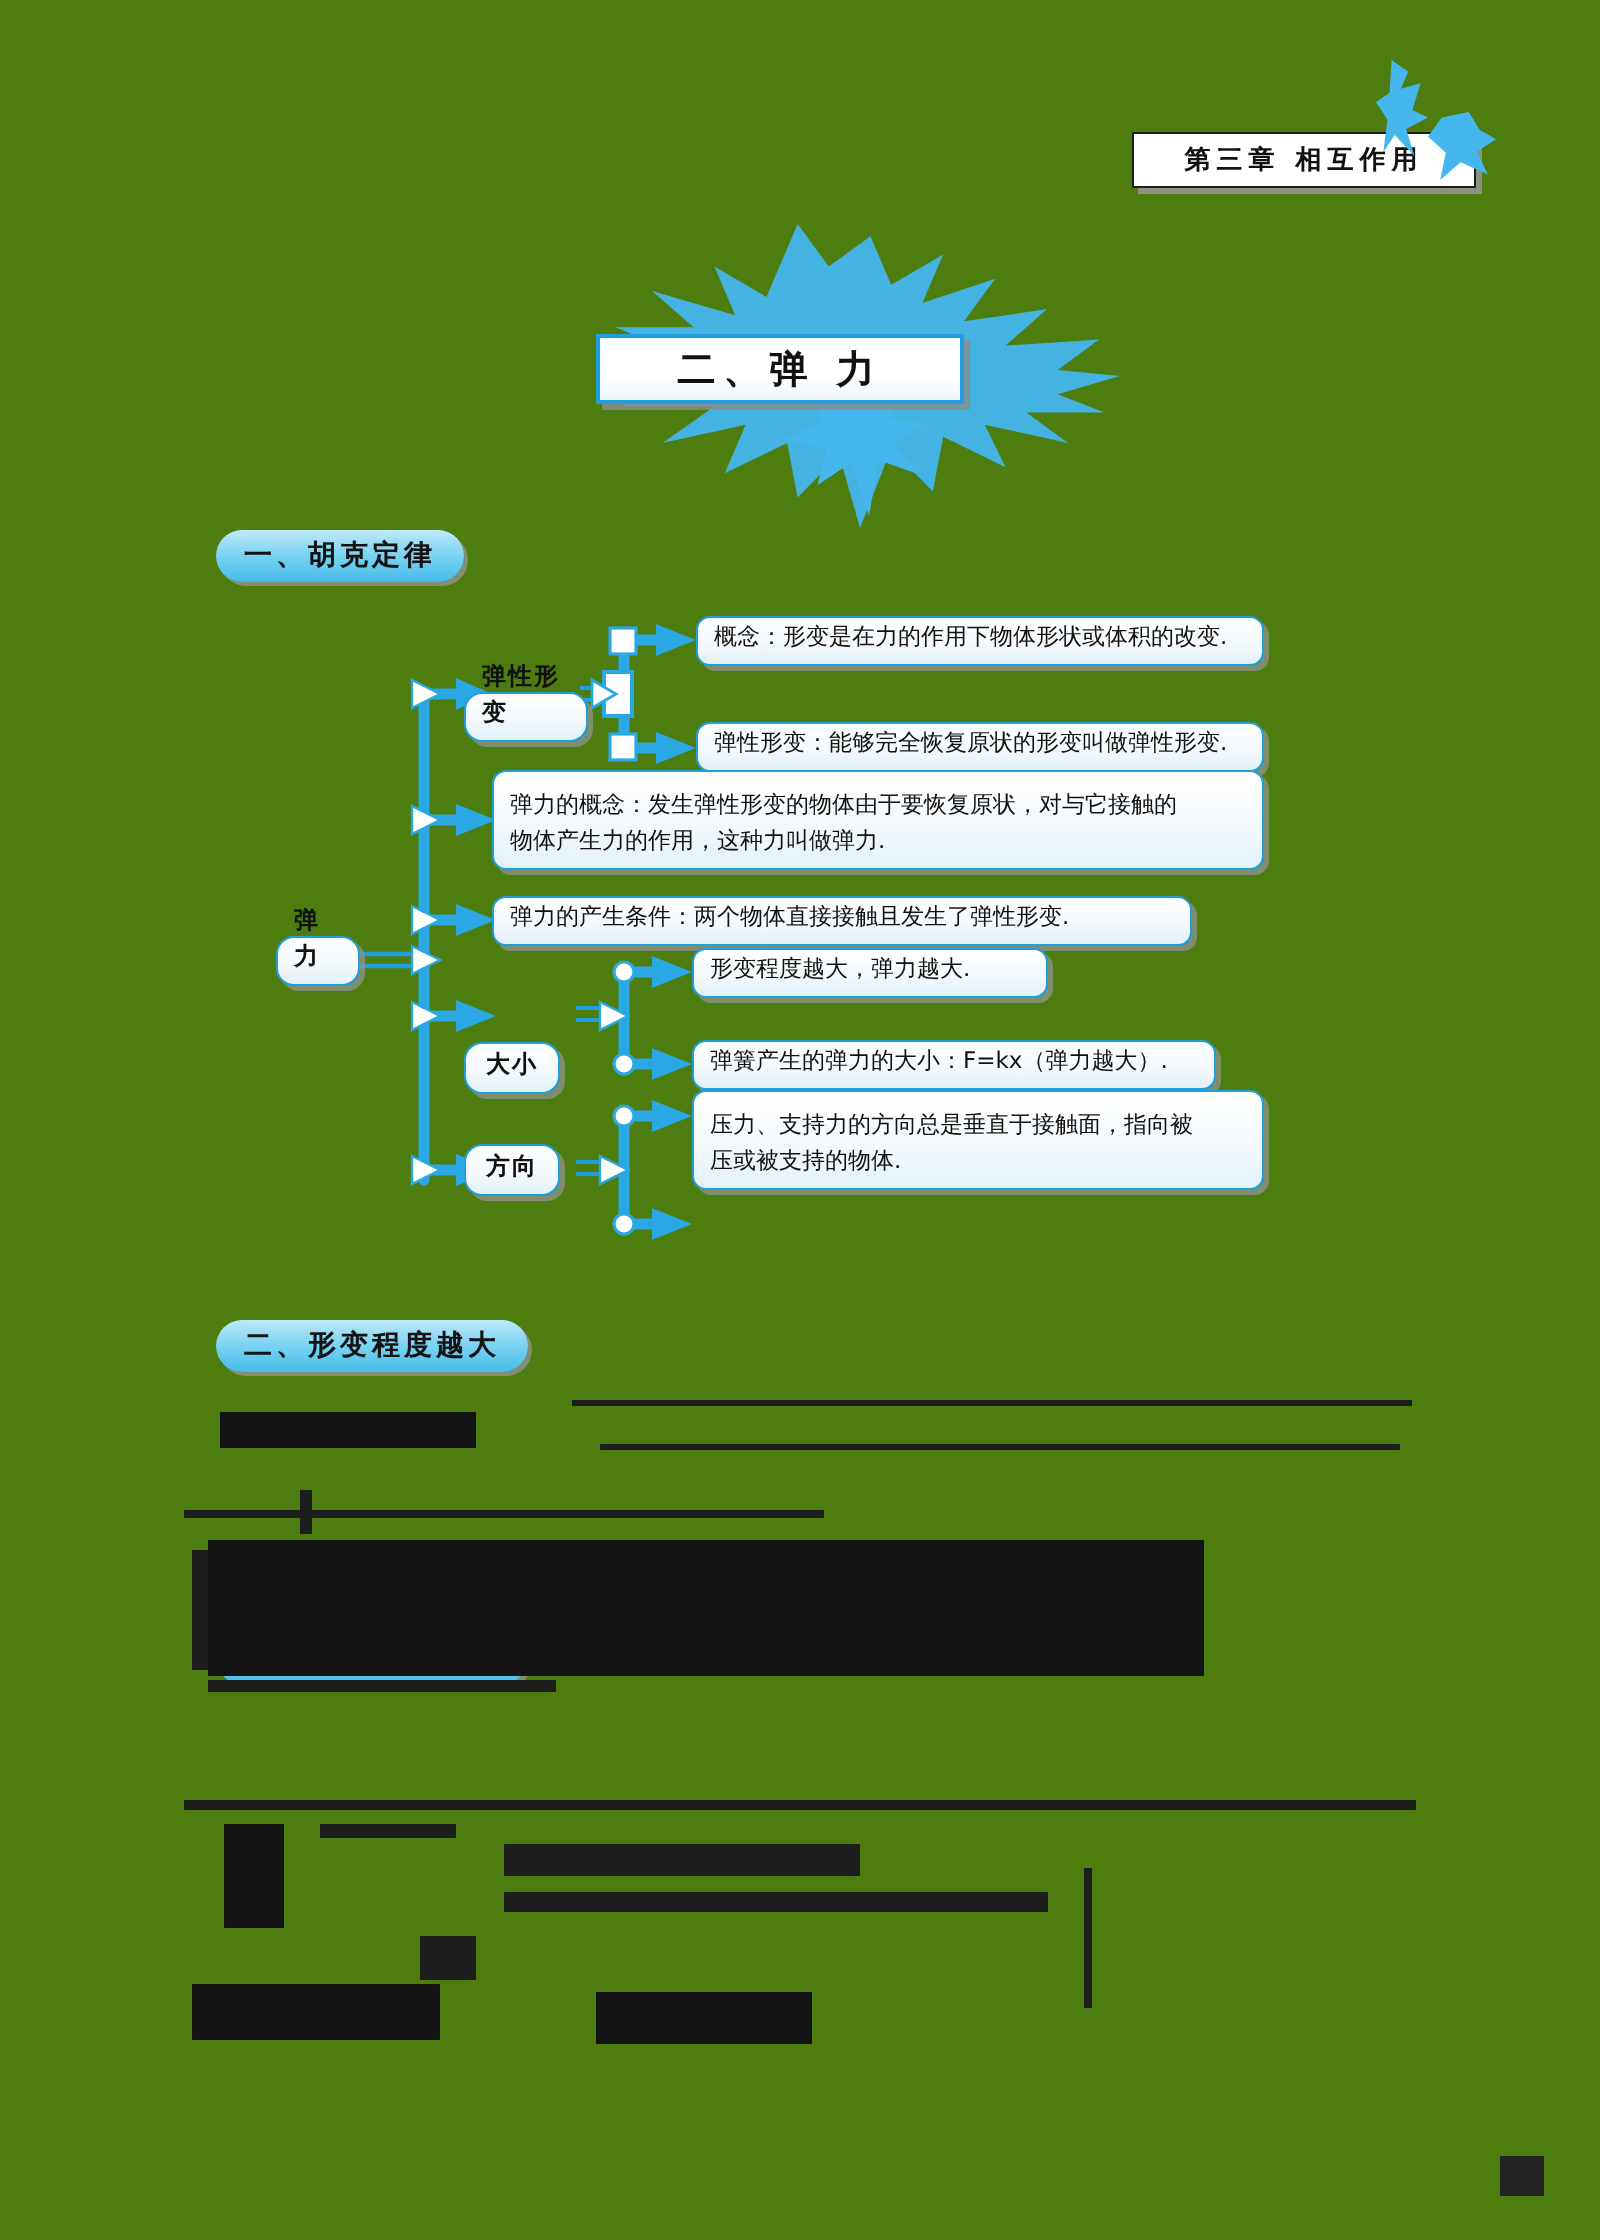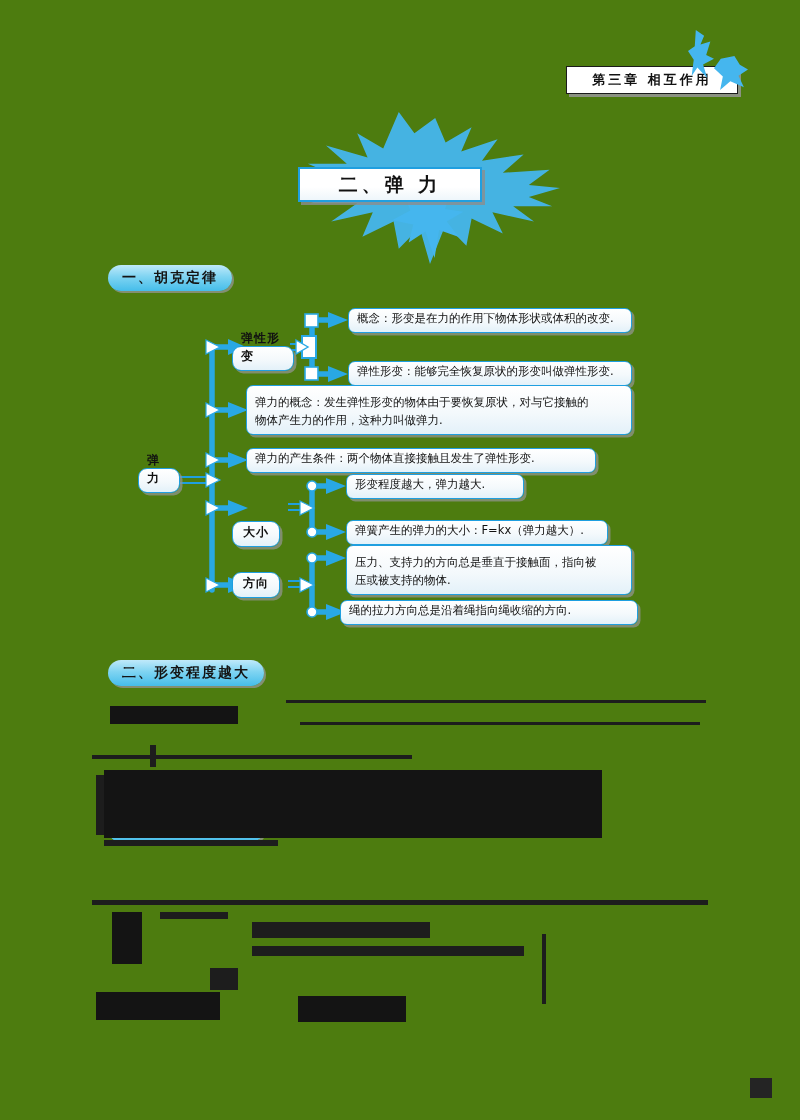--- a/index.html
+++ b/index.html
@@ -231,23 +231,20 @@
       <span class="t">弹簧产生的弹力的大小：F=kx（弹力越大）.</span>
     </div>
 
     <div class="node small" style="left:232px; top:272px; width:48px; height:26px;">
       <span class="t">方向</span>
     </div>
     <div class="node" style="left:346px; top:245px; width:286px; height:50px;">
       <span class="t">压力、支持力的方向总是垂直于接触面，指向被
 压或被支持的物体.</span>
     </div>
-    <div class="node" style="left:340px; top:300px; width:298px; height:25px;">
-      <span class="t">绳的拉力方向总是沿着绳指向绳收缩的方向.</span>
-    </div>
   </div>
 
   <div>
     <div class="redact soft" style="left:110px; top:706px; width:128px; height:18px;"></div>
     <div class="hairline" style="left:92px; top:755px; width:320px; height:4px;"></div>
     <div class="hairline" style="left:150px; top:745px; width:6px; height:22px;"></div>
     <div class="redact soft" style="left:104px; top:770px; width:498px; height:68px;"></div>
     <div class="hairline" style="left:96px; top:775px; width:8px; height:60px;"></div>
     <div class="hairline" style="left:286px; top:700px; width:420px; height:3px;"></div>
     <div class="hairline" style="left:300px; top:722px; width:400px; height:3px;"></div>

